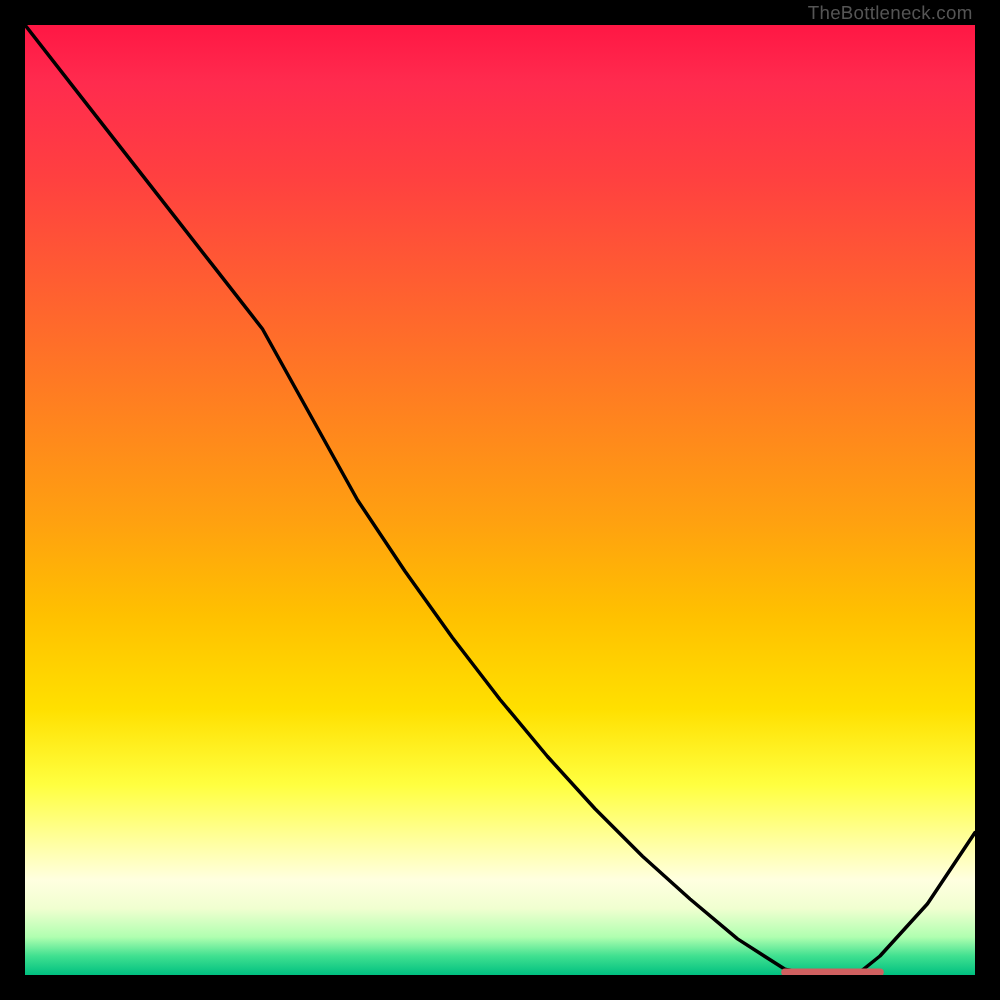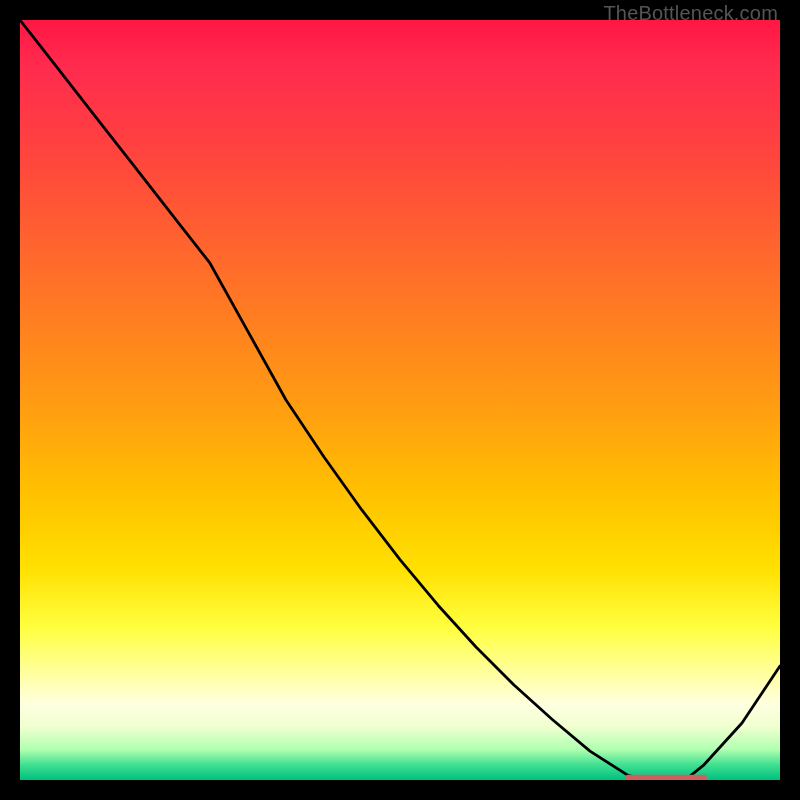--- a/index.html
+++ b/index.html
@@ -48,21 +48,21 @@
     top: 0;
     width: 100%;
     height: 100%;
     pointer-events: none;
   }
   .watermark {
     position: absolute;
     top: 2px;
     right: 22px;
     color: #555;
-    font-size: 20px;
+    font-size: 15px;
     font-family: Arial, sans-serif;
     font-weight: normal;
     letter-spacing: 0.2px;
   }
 </style>
 </head>
 <body>
 
 <div class="watermark">TheBottleneck.com</div>
 

